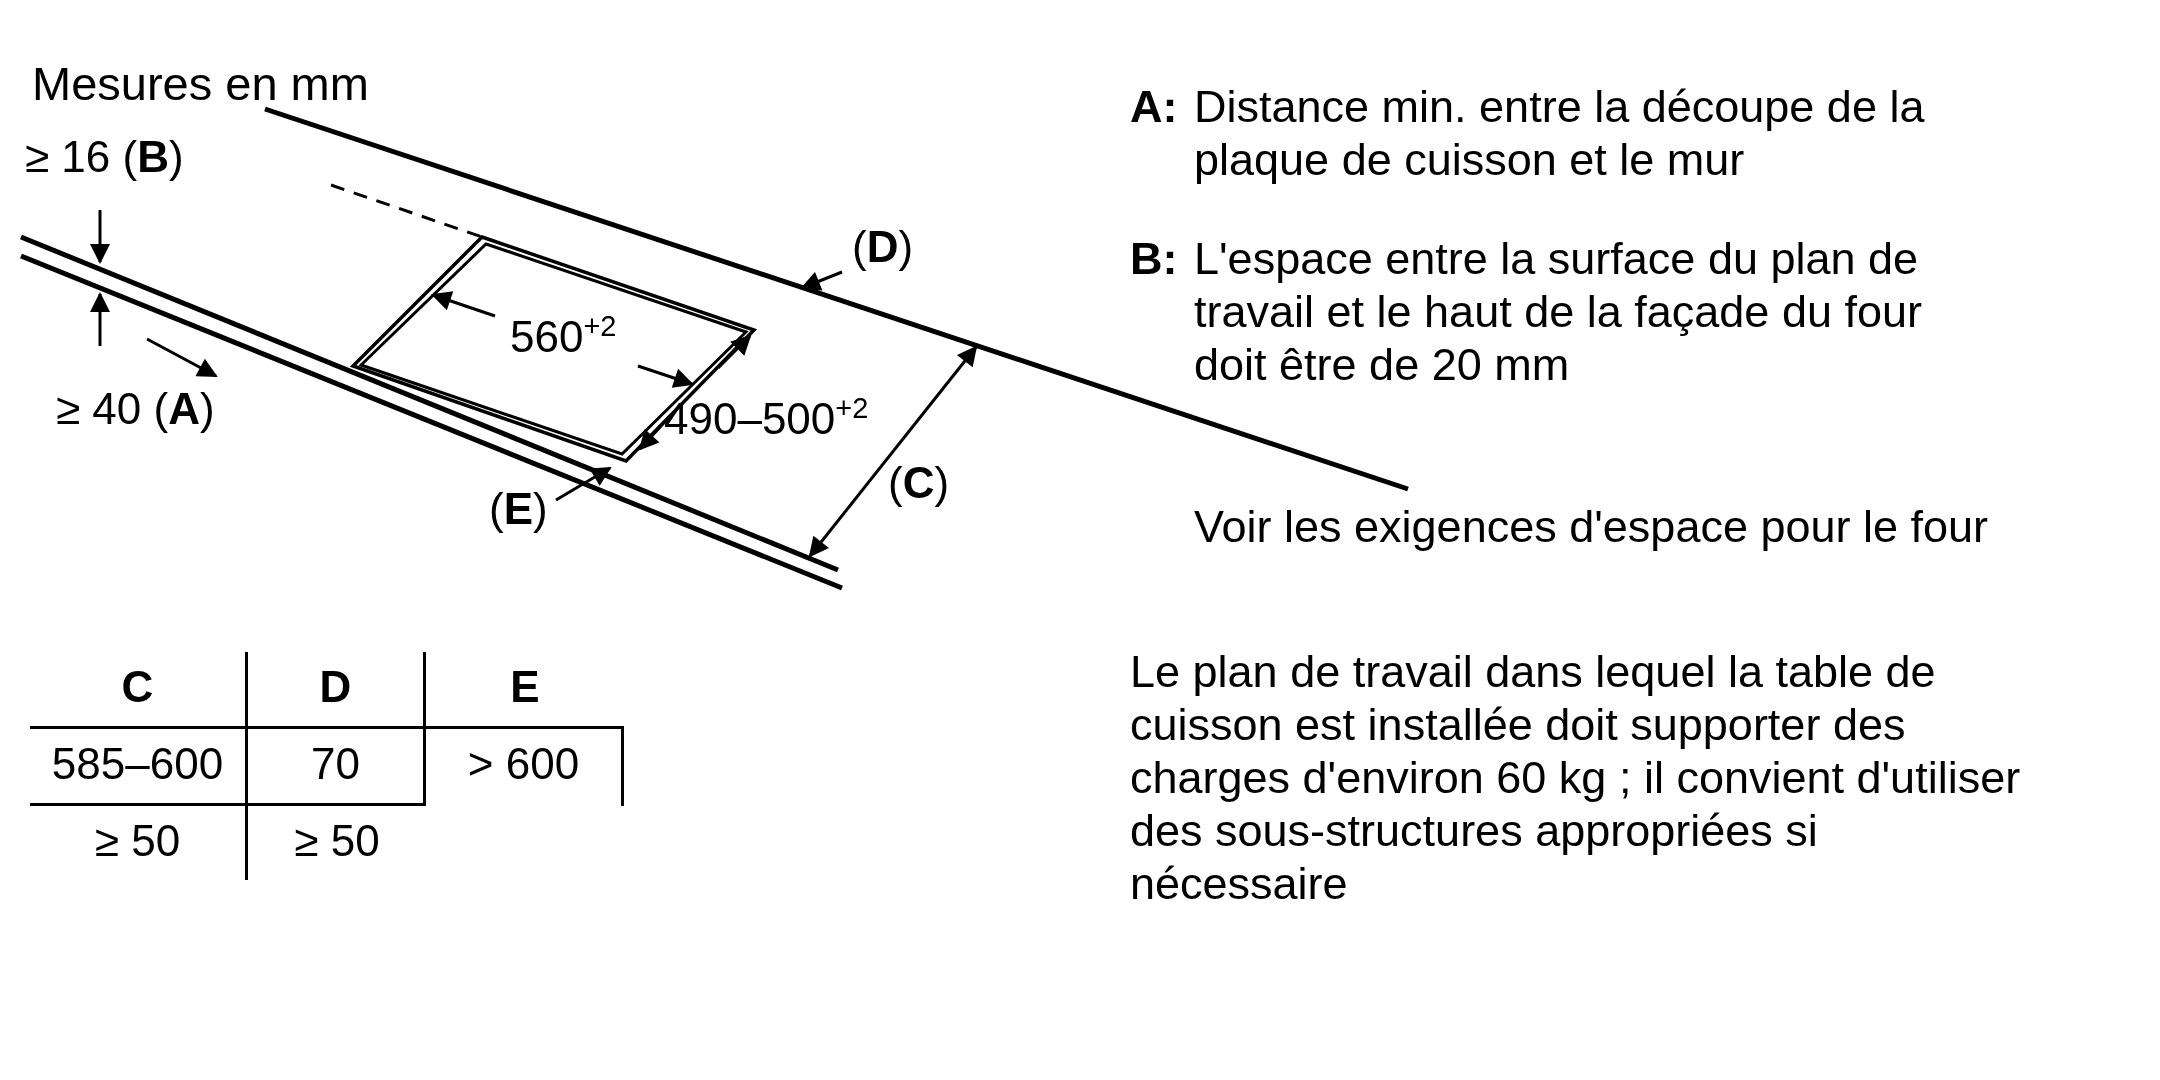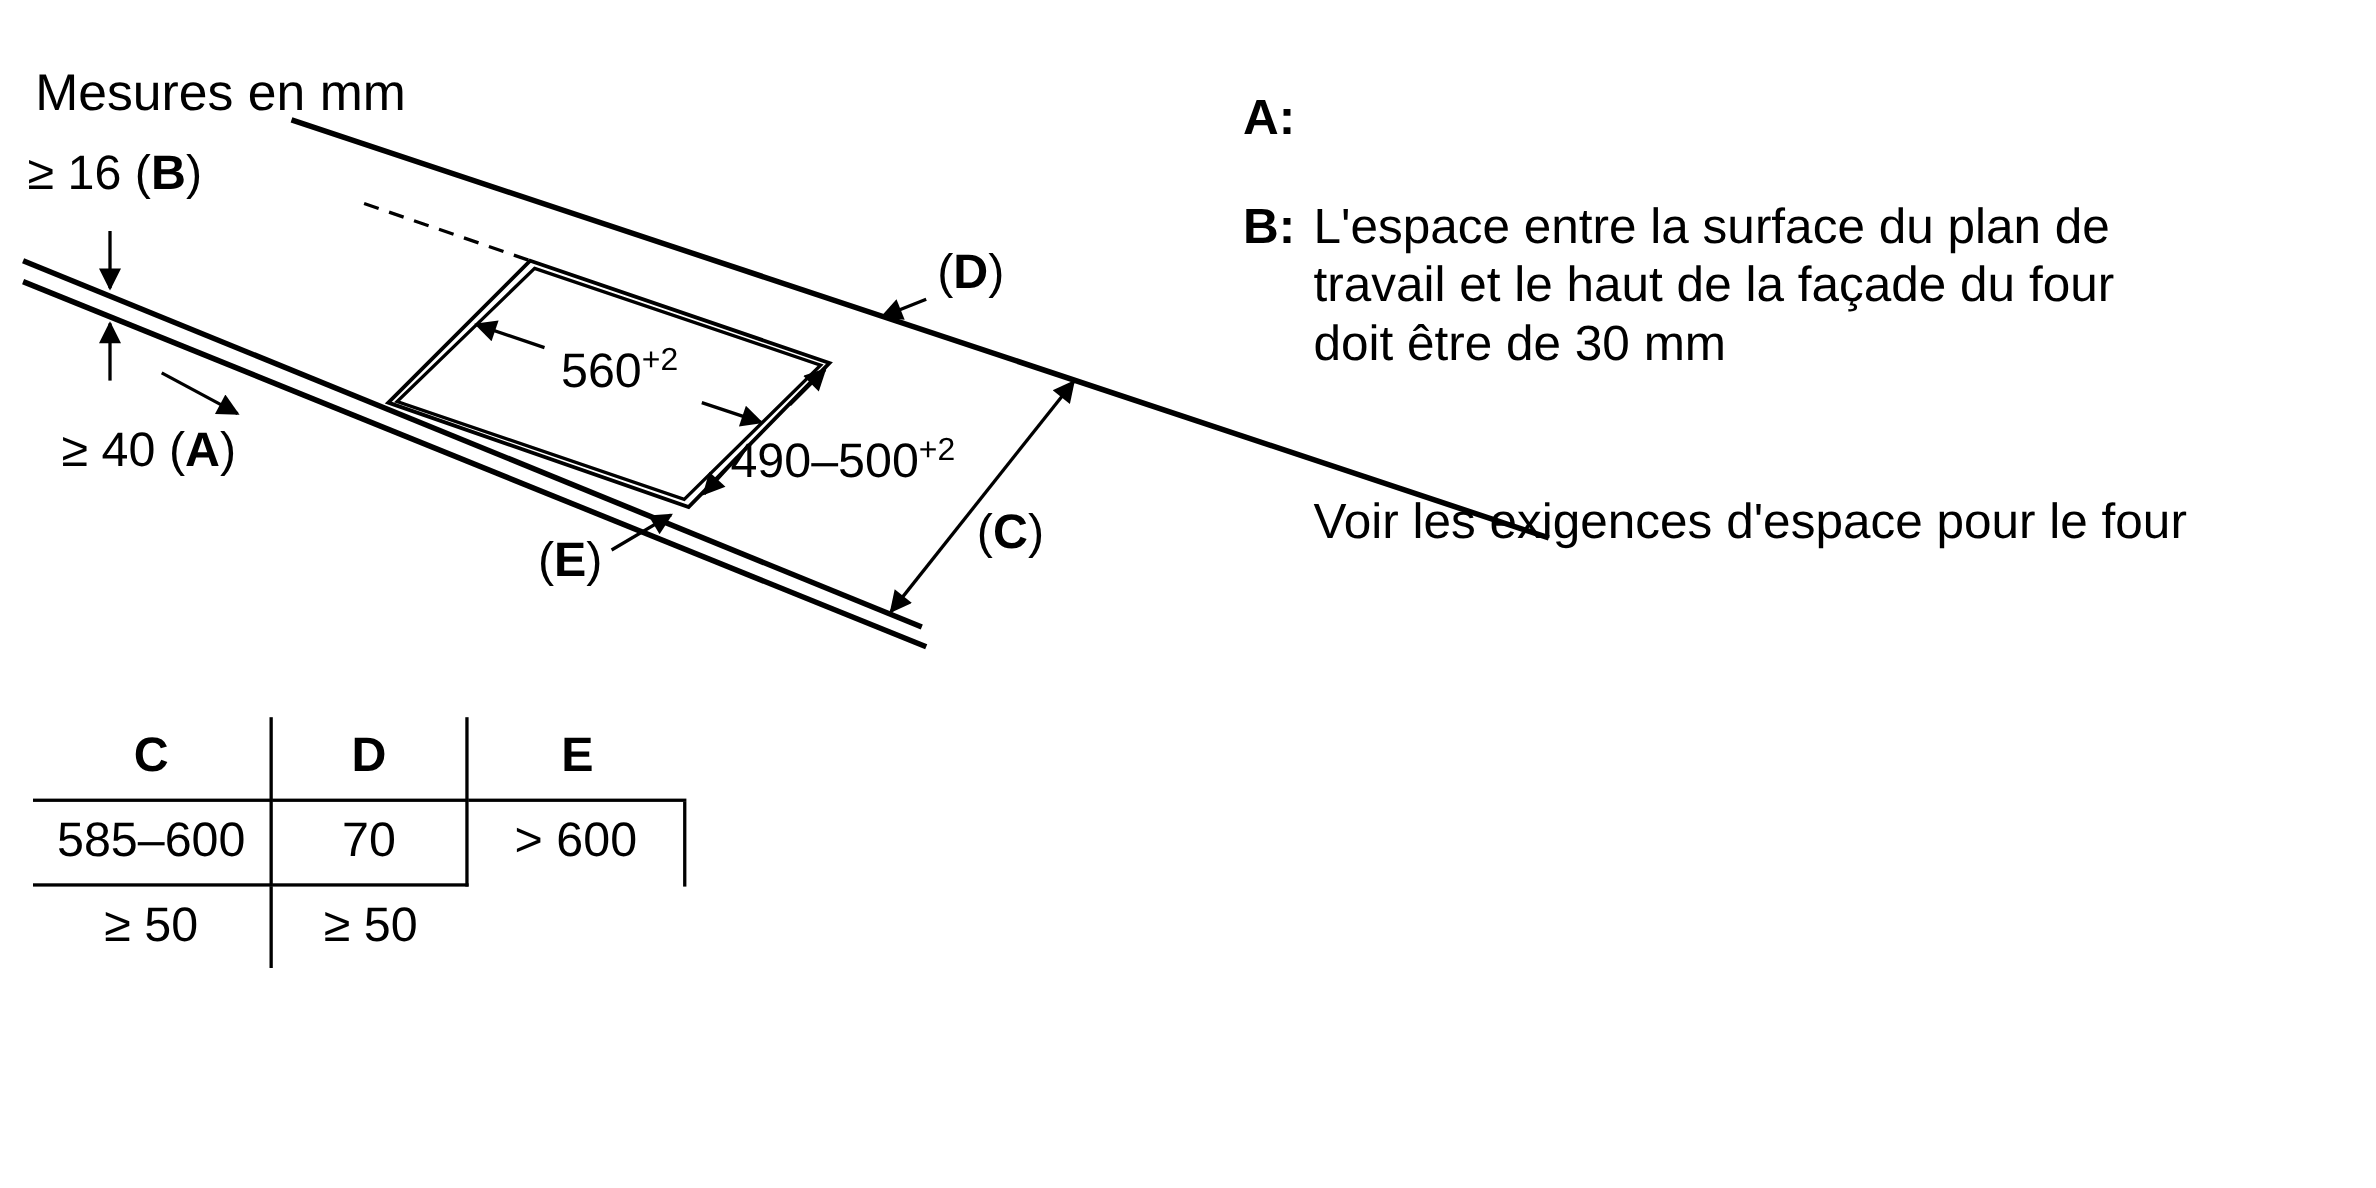--- a/index.html
+++ b/index.html
@@ -84,21 +84,28 @@
   <div class="cell colsep hrule">70</div>
 
   <div class="cell colsep">&gt; 600</div>
   <div class="cell colsep">≥ 50</div>
   <div class="cell">≥ 50</div>
 </div>
 
 <div class="legend">
   <div class="legend-item item-a">
     <span class="lbl">A:</span>
+    <span class="txt">Distance min. entre la découpe de la
+plaque de cuisson et le mur</span>
   </div>
   <div class="legend-item item-b">
     <span class="lbl">B:</span>
     <span class="txt">L'espace entre la surface du plan de
 travail et le haut de la façade du four
-doit être de 30 mm</span>
+doit être de 20 mm</span>
   </div>
   <div class="legend-note">Voir les exigences d'espace pour le four</div>
+  <div class="legend-paragraph">Le plan de travail dans lequel la table de
+cuisson est installée doit supporter des
+charges d'environ 60 kg ; il convient d'utiliser
+des sous-structures appropriées si
+nécessaire</div>
 </div>
 
 </body></html>

